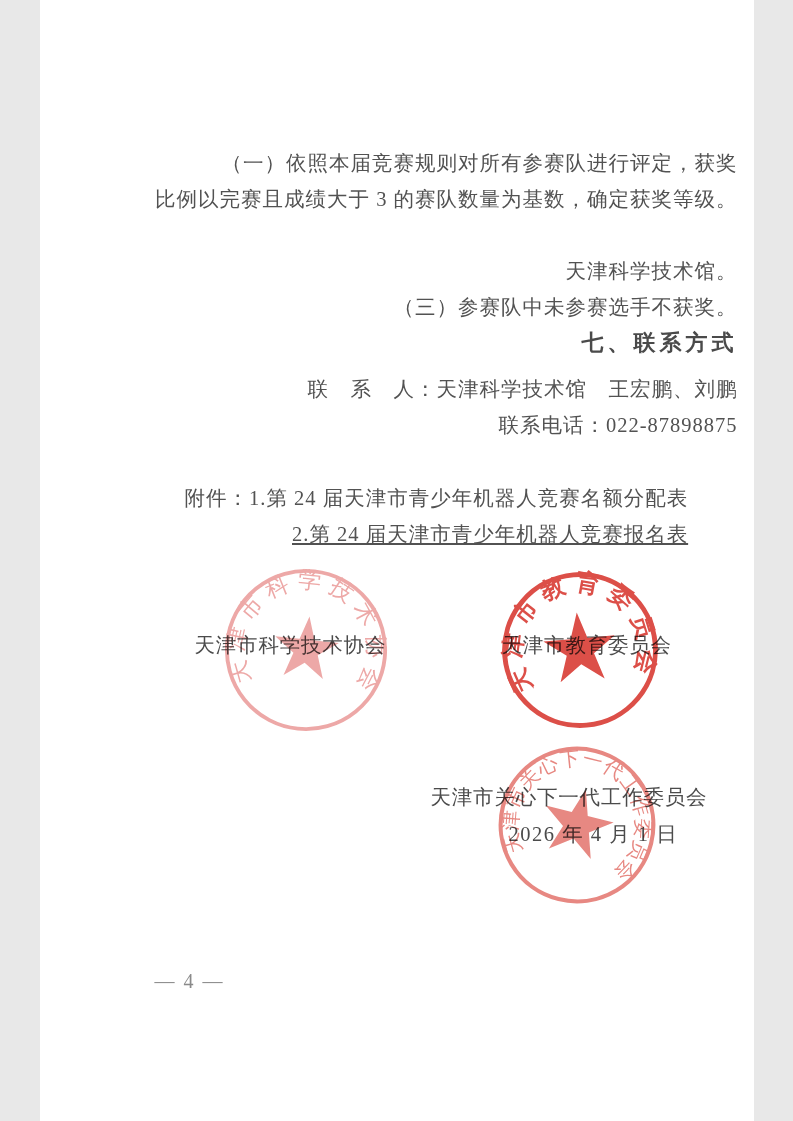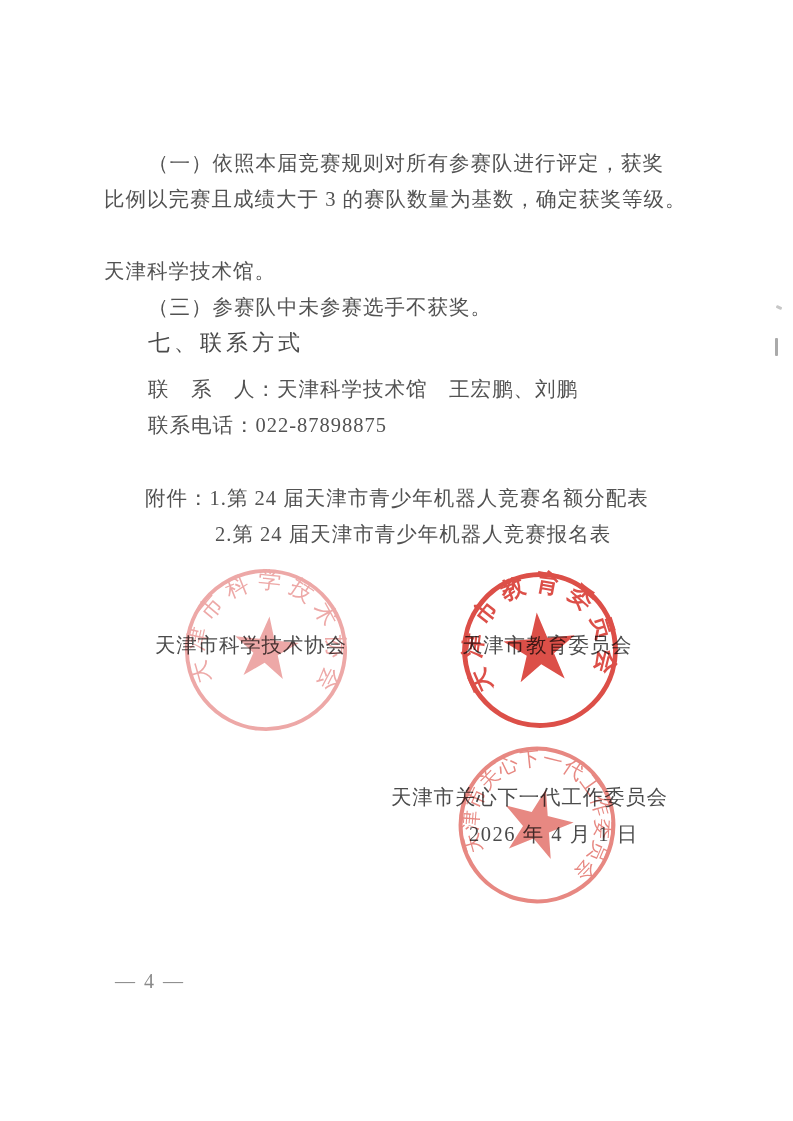--- a/index.html
+++ b/index.html
@@ -1,48 +1,49 @@
 <!DOCTYPE html>
 <html><head>
 <meta charset="utf-8">
 <style>
   html,body { margin:0; padding:0; background:#e8e8e8; }
   .page {
     position:relative;
-    width:793px; height:1121px;
+    width:714px; height:1121px;
     margin:0 auto;
     background:#ffffff;
     overflow:hidden;
     font-family:"Liberation Serif","DejaVu Serif",serif;
     color:#4f4f4f;
+    text-align:right;
   }
   
   .body-text {
     position:absolute; left:104px; top:145px; width:594px;
     font-size:20.5px; line-height:36px; letter-spacing:1px;
     color:#525252;
   }
   .body-text p { margin:0; text-indent:44px; }
   .section-heading {
     font-family:"Liberation Sans","DejaVu Sans",sans-serif;
-    font-weight:normal;
+    font-weight:bold;
     font-size:22px; letter-spacing:4px;
     color:#4a4a4a;
     margin-left:44px;
     line-height:36px;
   }
   .contacts { margin-top:10px; padding-left:44px; }
   .contacts div { line-height:36px; }
 
   .attachments {
     position:absolute; left:145px; top:480px;
     font-size:20.5px; line-height:36px; letter-spacing:1px;
     color:#525252;
   }
-  .attachments .attach-row2 { padding-left:70px; }
+  .attachments .attach-row2 { padding-left:70px;text-decoration:underline; }
 
   .sig {
     position:absolute;
     font-size:20.5px; letter-spacing:0.8px;
     color:#4b4b4b;
     white-space:nowrap;
   }
   .sig-org1 { left:155px; top:631px; }
   .sig-org2 { left:462px; top:631px; }
   .sig-org3 { left:391px; top:783px; }

